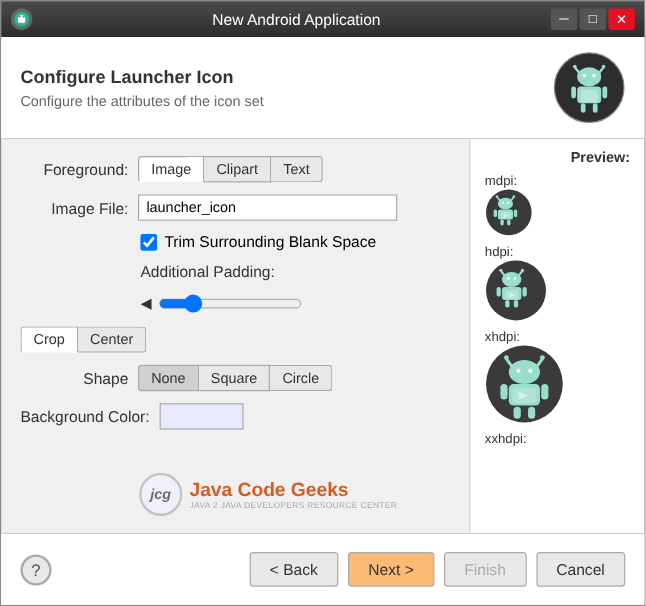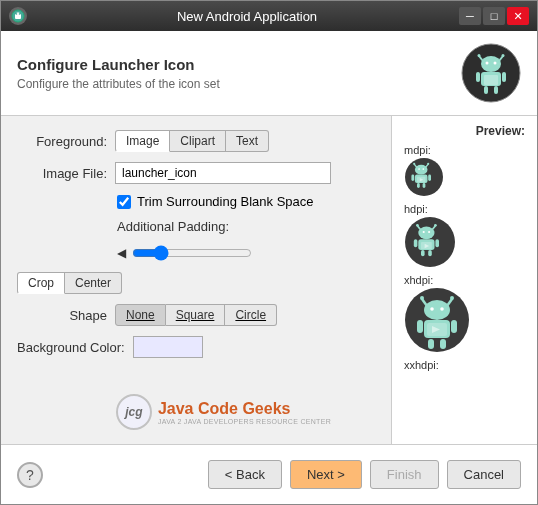--- a/index.html
+++ b/index.html
@@ -178,21 +178,20 @@
       color: #333;
     }
     input[type=range] {
       width: 120px;
       height: 18px;
     }
 
     .shape-group {
       display: flex;
       gap: 0;
-      text-decoration: underline;
     }
     .shape-btn {
       padding: 3px 10px;
       border: 1px solid #aaa;
       background: #e8e8e8;
       cursor: pointer;
       font-size: 12px;
       color: #333;
     }
     .shape-btn.active {

